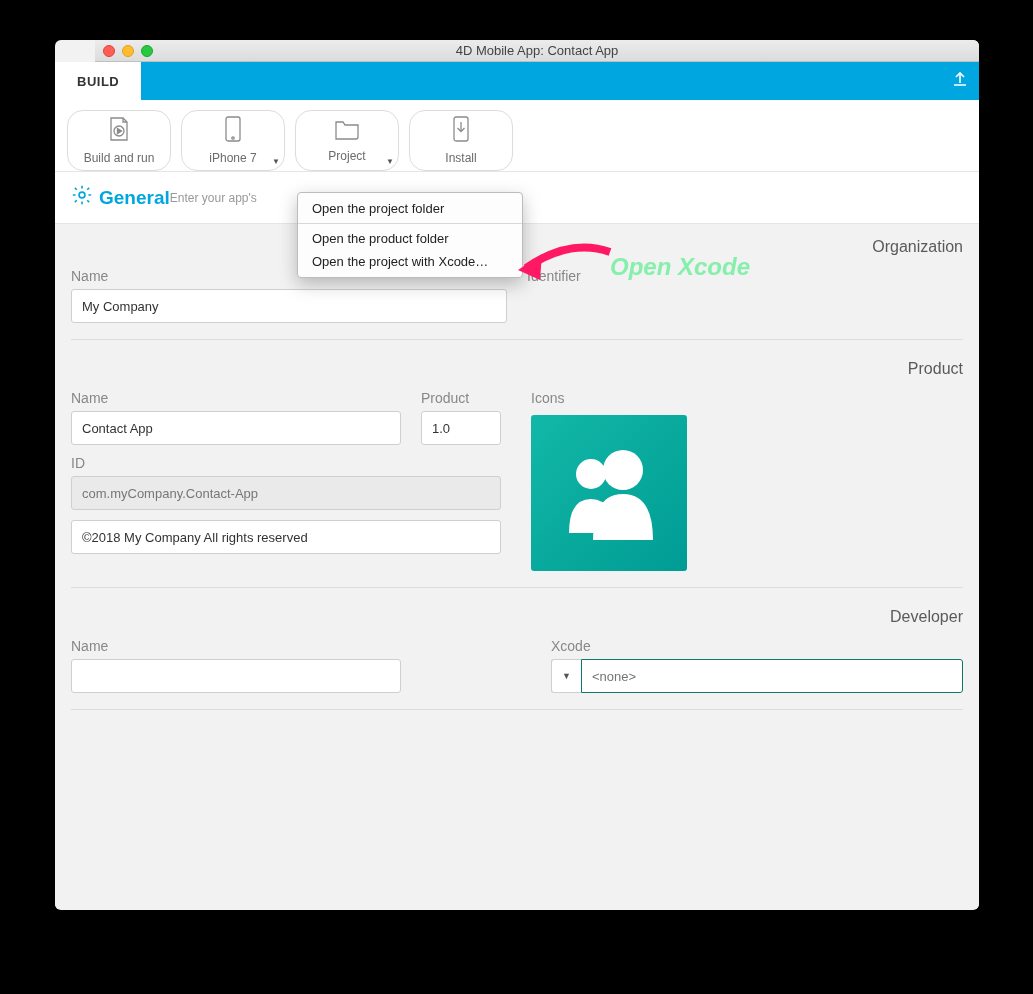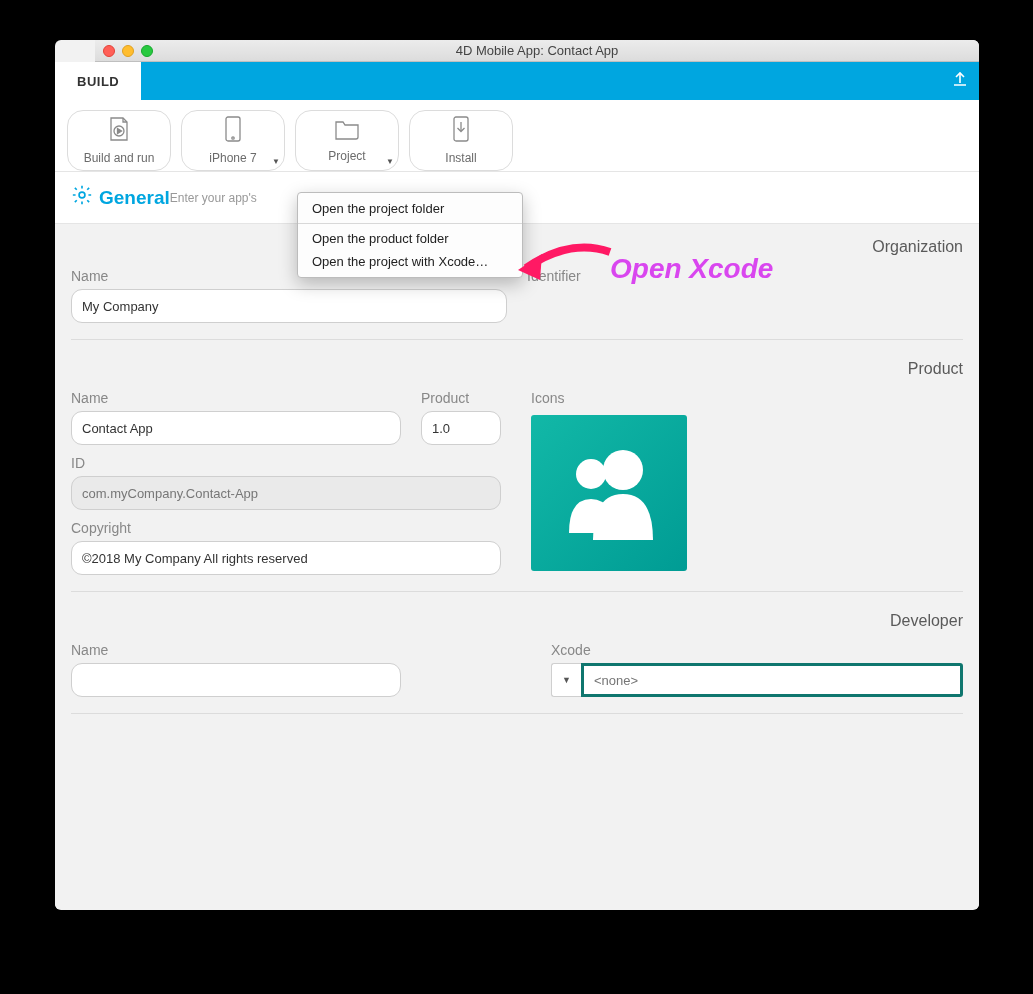--- a/index.html
+++ b/index.html
@@ -138,21 +138,21 @@
     color: #5a5a5a;
     margin: 0 0 12px;
     text-align: right;
   }
   .row { display: flex; gap: 20px; margin-bottom: 8px; }
   .field { display: flex; flex-direction: column; }
   .field label { font-size: 14px; color: #888; margin-bottom: 5px; }
   .field input {
     height: 34px;
     border: 1px solid #cfcfcf;
-    border-radius: 11px;
+    border-radius: 3px;
     background: #fff;
     padding: 0 10px;
     font-size: 13px;
     color: #333;
   }
   .field input:disabled { background:#eaeaea; color:#777;}
   hr.div { border:none; border-top:1px solid #dcdcdc; margin: 16px 0 20px; }
 
   .icon-box {
     width: 156px; height: 156px;
@@ -168,21 +168,21 @@
     display:flex; align-items:center;
   }
   .team-select .dd {
     width: 30px; height: 34px;
     border:1px solid #cfcfcf; border-right:none;
     border-radius:3px 0 0 3px; background:#fff;
     display:flex; align-items:center; justify-content:center;
     font-size:9px; color:#555;
   }
   .team-select input {
-    flex:1; height:34px; border:3px solid #0f766e;
+    flex:1; height:34px; border:1px solid #0f766e;
     border-radius:0 3px 3px 0; background:#fff; padding:0 10px;
     font-size:13px; color:#999;
   }
 
   
   .dropdown {
     position: absolute;
     left: 297px;
     top: 148px;
     width: 226px;
@@ -202,23 +202,23 @@
   }
   .dropdown hr {
     border:none; border-top:1px solid #d8d8d8; margin:3px 0;
   }
 
   
   .annotation {
     position: absolute;
     left: 610px;
     top: 253px;
-    color: #d946ef;
+    color: #86efac;
     font-weight: 800;
-    font-size: 28px;
+    font-size: 24px;
     z-index: 60;
     font-style: italic;
   }
   .arrow {
     position: absolute;
     left: 518px;
     top: 238px;
     z-index: 60;
   }
 </style>
@@ -328,21 +328,20 @@
           <div class="field" style="width:80px">
             <label>Product</label>
             <input type="text" value="1.0" style="">
           </div>
         </div>
         <div class="field" style="width:430px">
           <label>ID</label>
           <input type="text" disabled="" value="com.myCompany.Contact-App" style="">
         </div>
         <div class="field" style="width:430px">
-          <label>Copyright</label>
           <input type="text" value="©2018 My Company All rights reserved" style="">
         </div>
       </div>
       <div class="field">
         <label>Icons</label>
         <div class="icon-box">
           <svg width="120" height="110" viewBox="0 0 120 110">
             <circle cx="42" cy="36" r="15" fill="#fff"></circle>
             <path d="M20 95 q0 -34 22 -34 q22 0 22 34 z" fill="#fff"></path>
             <circle cx="74" cy="32" r="20" fill="#fff"></circle>

